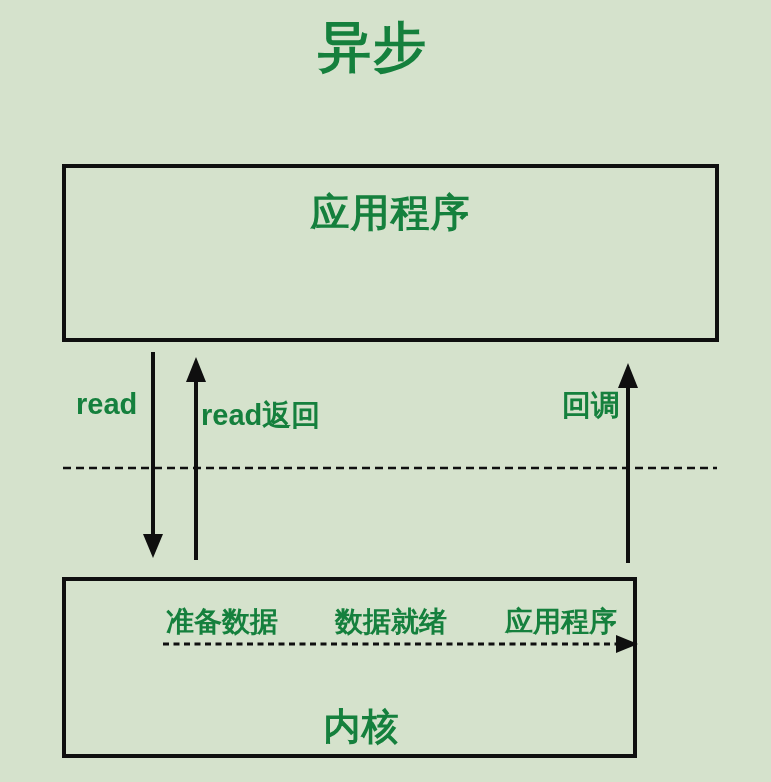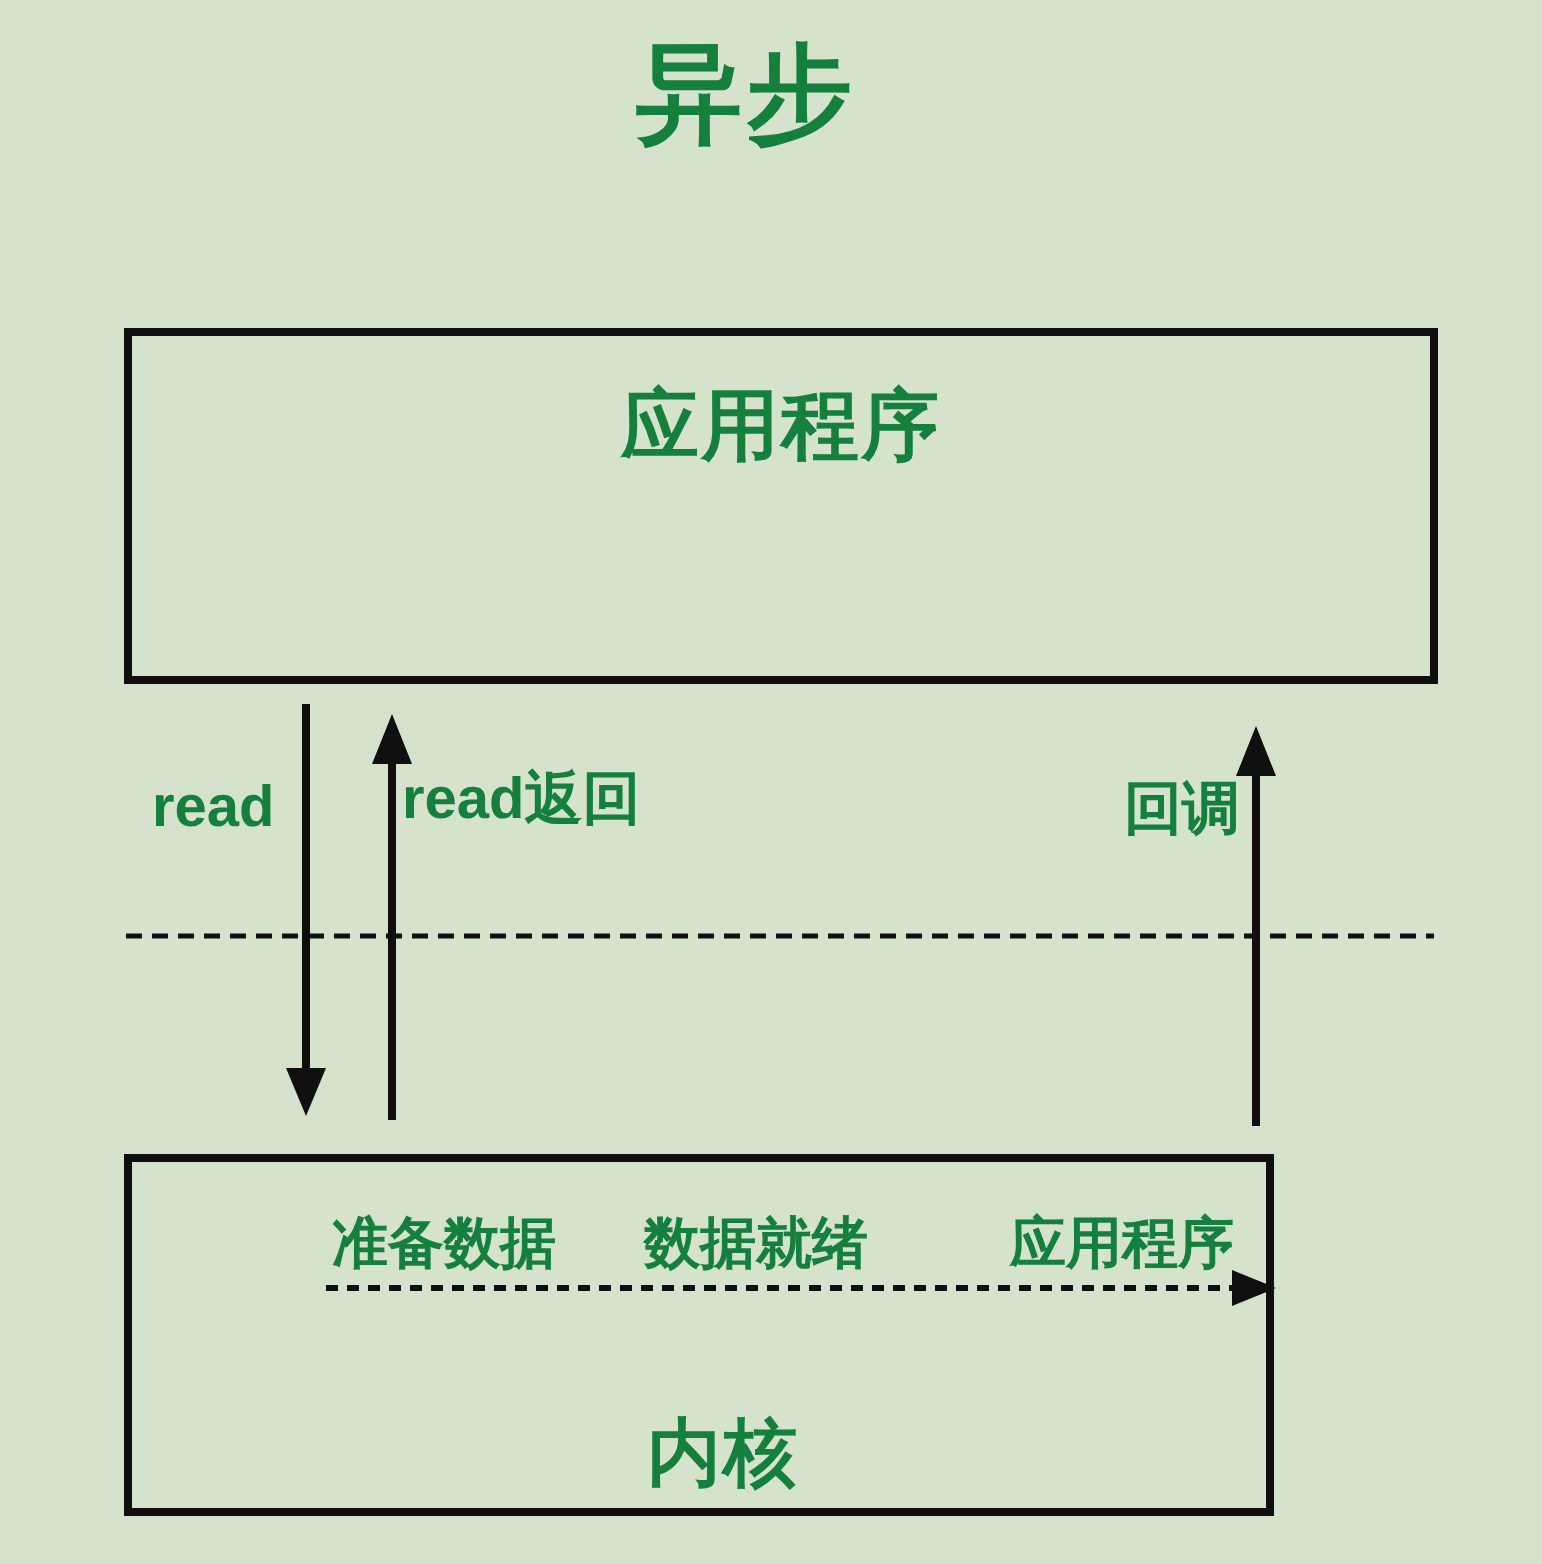--- a/index.html
+++ b/index.html
@@ -63,31 +63,31 @@
   }
   .stage-label {
     position: absolute;
     top: 22px;
     transform: translateX(-50%);
     font-size: 28px;
     font-weight: 600;
     white-space: nowrap;
   }
   .stage-0 { left: 156px; }
-  .stage-1 { left: 312px; }
+  .stage-1 { left: 325px; }
   .stage-2 { left: 495px; }
   .arrow-label {
     position: absolute;
     font-size: 29px;
     font-weight: 600;
     line-height: 34px;
     white-space: nowrap;
   }
   .read-label    { left: 76px;  top: 387px; }
-  .readret-label { left: 201px; top: 383px; }
+  .readret-label { left: 201px; top: 398px; }
   .callback-label{ left: 562px; top: 388px; }
   .overlay-svg {
     position: absolute;
     left: 0;
     top: 0;
     width: 771px;
     height: 782px;
     pointer-events: none;
   }
 </style>

